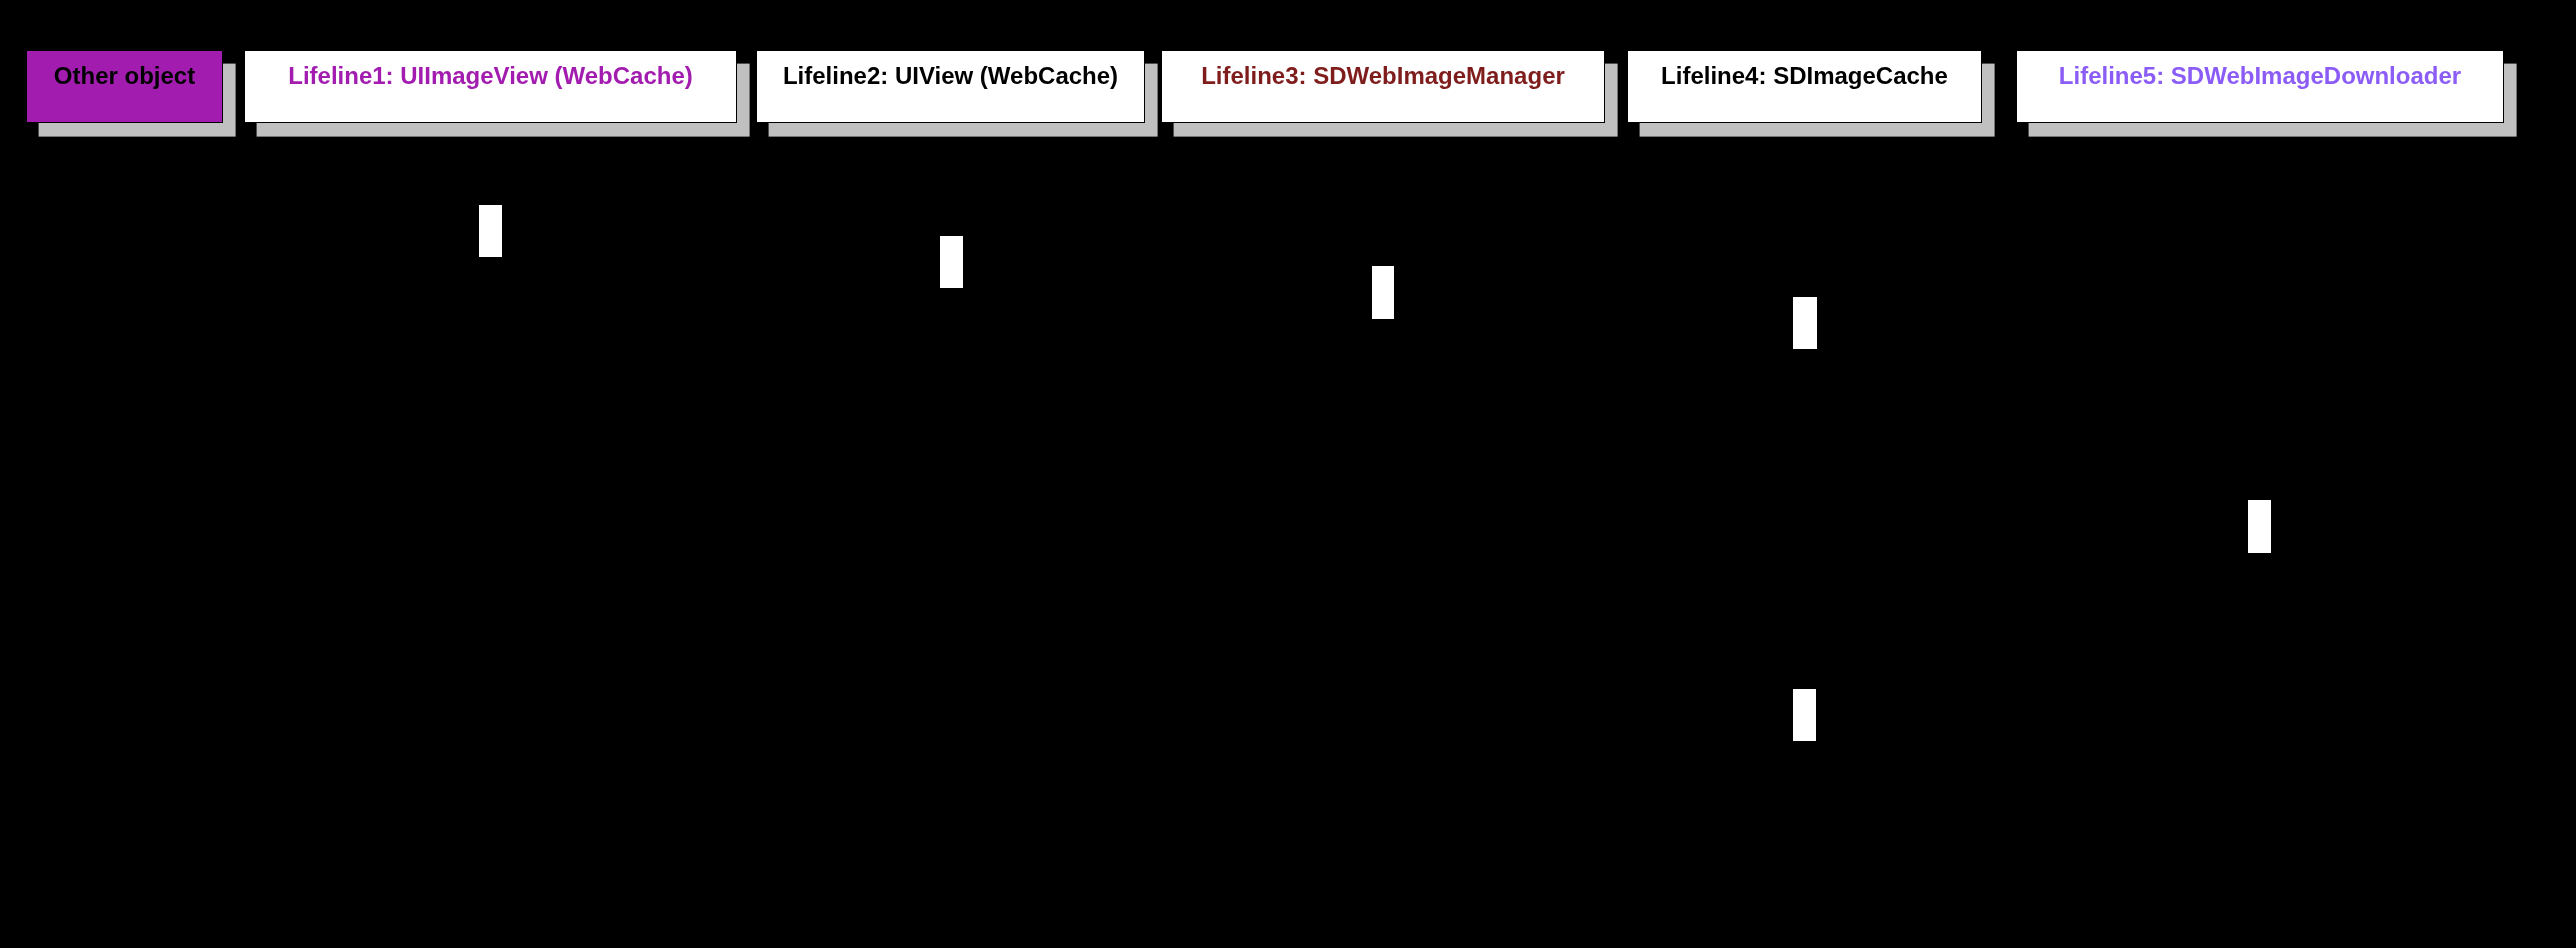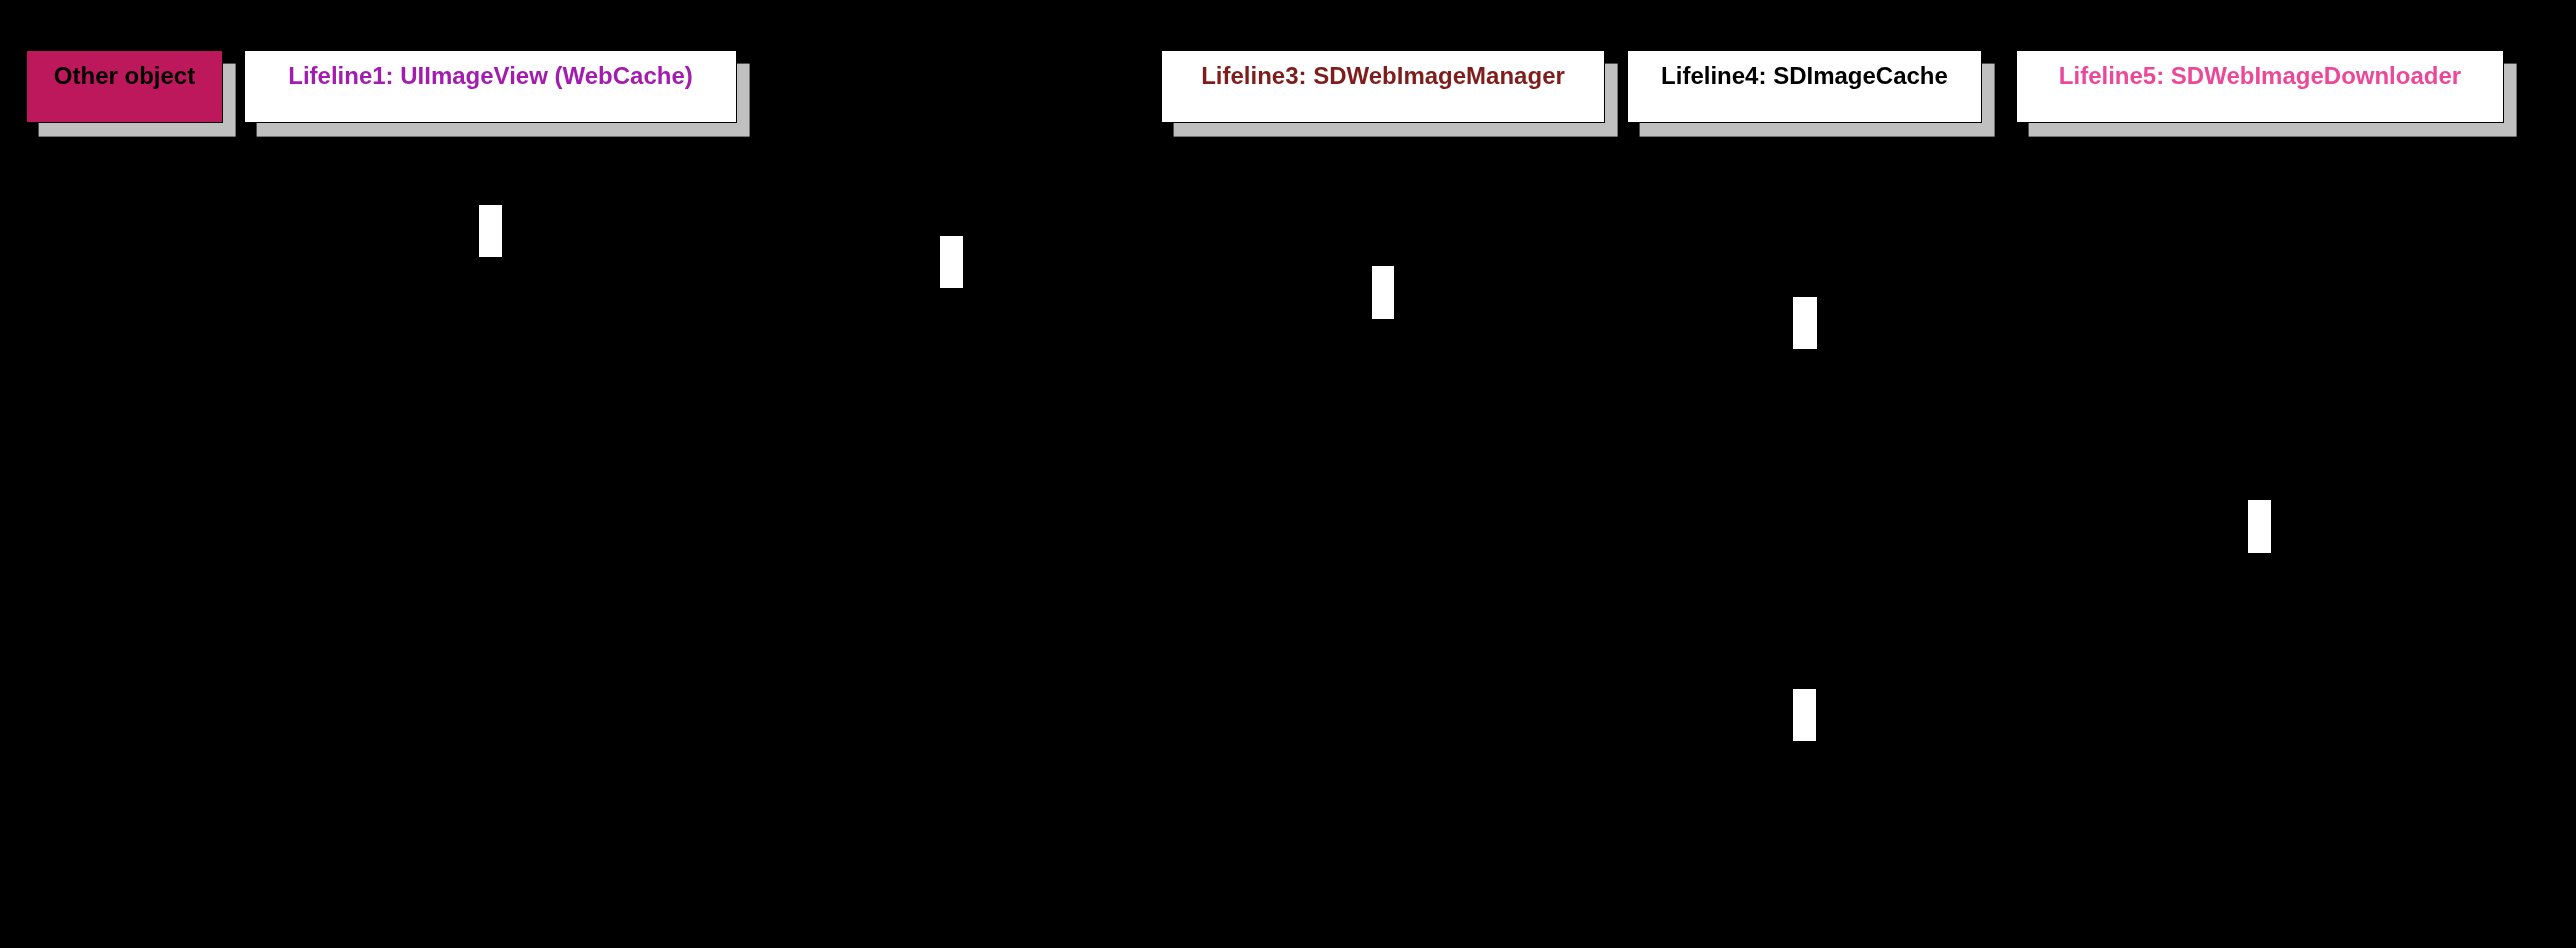--- a/index.html
+++ b/index.html
@@ -42,38 +42,41 @@
     position: absolute;
     background: #ffffff;
     z-index: 3;
   }
 </style>
 </head>
 <body>
 
 <div class="canvas" style="background: rgb(0, 0, 0);">
     <div class="lifeline-line" style="left: 123px; background: repeating-linear-gradient(rgb(0, 0, 0) 0px, rgb(0, 0, 0) 8.7px, transparent 8.7px, transparent 15.6px);"></div>
-    <div class="head" style="left: 26px; top: 50px; width: 197px; height: 73px; background: #be185d; border-color: rgb(0, 0, 0); color: rgb(0, 0, 0); box-shadow: rgb(192, 192, 192) 12.6px 13.6px 0px 0px;">
+    <div class="head" style="left: 26px; top: 50px; width: 197px; height: 73px; background: #a21caf; border-color: rgb(0, 0, 0); color: rgb(0, 0, 0); box-shadow: rgb(192, 192, 192) 12.6px 13.6px 0px 0px;">
       <span>Other object</span>
     </div>
     <div class="lifeline-line" style="left: 490px; background: repeating-linear-gradient(rgb(0, 0, 0) 0px, rgb(0, 0, 0) 8.7px, transparent 8.7px, transparent 15.6px);"></div>
     <div class="head" style="left: 244px; top: 50px; width: 493px; height: 73px; background: rgb(255, 255, 255); border-color: rgb(0, 0, 0); color: #a21caf; box-shadow: rgb(192, 192, 192) 12.6px 13.6px 0px 0px;">
       <span>Lifeline1: UIImageView (WebCache)</span>
     </div>
     <div class="lifeline-line" style="left: 950px; background: repeating-linear-gradient(rgb(0, 0, 0) 0px, rgb(0, 0, 0) 8.7px, transparent 8.7px, transparent 15.6px);"></div>
+    <div class="head" style="left: 756px; top: 50px; width: 389px; height: 73px; background: rgb(255, 255, 255); border-color: rgb(0, 0, 0); color: rgb(0, 0, 0); box-shadow: rgb(192, 192, 192) 12.6px 13.6px 0px 0px;">
+      <span>Lifeline2: UIView (WebCache)</span>
+    </div>
     <div class="lifeline-line" style="left: 1381px; background: repeating-linear-gradient(rgb(0, 0, 0) 0px, rgb(0, 0, 0) 8.7px, transparent 8.7px, transparent 15.6px);"></div>
     <div class="head" style="left: 1161px; top: 50px; width: 444px; height: 73px; background: rgb(255, 255, 255); border-color: rgb(0, 0, 0); color: #7f1d1d; box-shadow: rgb(192, 192, 192) 12.6px 13.6px 0px 0px;">
       <span>Lifeline3: SDWebImageManager</span>
     </div>
     <div class="lifeline-line" style="left: 1803px; background: repeating-linear-gradient(rgb(0, 0, 0) 0px, rgb(0, 0, 0) 8.7px, transparent 8.7px, transparent 15.6px);"></div>
     <div class="head" style="left: 1627px; top: 50px; width: 355px; height: 73px; background: rgb(255, 255, 255); border-color: rgb(0, 0, 0); color: rgb(0, 0, 0); box-shadow: rgb(192, 192, 192) 12.6px 13.6px 0px 0px; text-align: center;">
       <span>Lifeline4: SDImageCache</span>
     </div>
     <div class="lifeline-line" style="left: 2259px; background: repeating-linear-gradient(rgb(0, 0, 0) 0px, rgb(0, 0, 0) 8.7px, transparent 8.7px, transparent 15.6px);"></div>
-    <div class="head" style="left: 2016px; top: 50px; width: 488px; height: 73px; background: rgb(255, 255, 255); border-color: rgb(0, 0, 0); color: #ec4899; box-shadow: rgb(192, 192, 192) 12.6px 13.6px 0px 0px;">
+    <div class="head" style="left: 2016px; top: 50px; width: 488px; height: 73px; background: rgb(255, 255, 255); border-color: rgb(0, 0, 0); color: #8b5cf6; box-shadow: rgb(192, 192, 192) 12.6px 13.6px 0px 0px;">
       <span>Lifeline5: SDWebImageDownloader</span>
     </div>
     <div class="activation" style="left: 479px; top: 205px; width: 23px; height: 52px; background: rgb(255, 255, 255);"></div>
     <div class="activation" style="left: 940px; top: 236px; width: 23px; height: 52px; background: rgb(255, 255, 255);"></div>
     <div class="activation" style="left: 1372px; top: 266px; width: 22.4px; height: 53px; background: rgb(255, 255, 255);"></div>
     <div class="activation" style="left: 1793px; top: 297px; width: 24px; height: 52px; background: rgb(255, 255, 255);"></div>
     <div class="activation" style="left: 2248px; top: 500px; width: 23px; height: 53px; background: rgb(255, 255, 255);"></div>
     <div class="activation" style="left: 1793px; top: 689px; width: 23px; height: 52px; background: rgb(255, 255, 255);"></div>
   </div>
 

